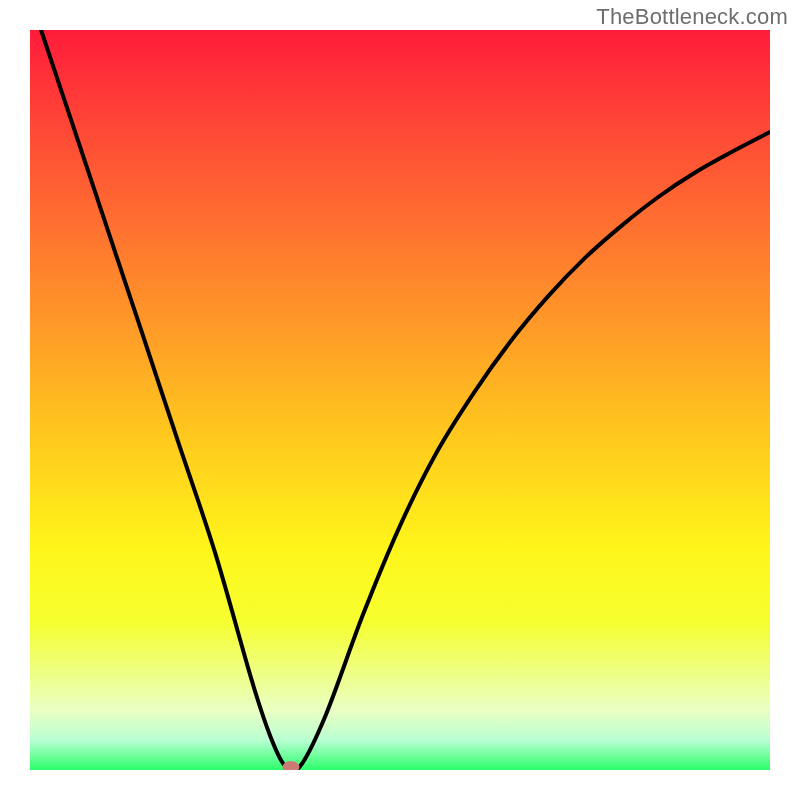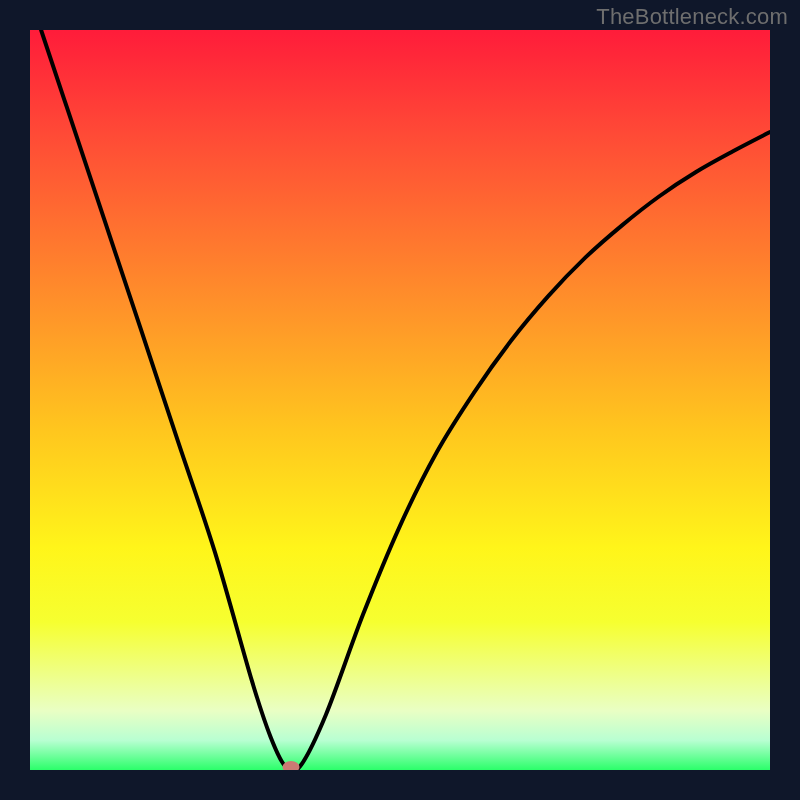--- a/index.html
+++ b/index.html
@@ -1,21 +1,21 @@
 <!DOCTYPE html>
 <html><head>
 <meta charset="utf-8">
 <style>
   * { margin: 0; padding: 0; box-sizing: border-box; }
   html, body { width: 800px; height: 800px; overflow: hidden; background: #000; }
   .frame {
     position: relative;
     width: 800px;
     height: 800px;
-    background: #0f172a;
+    background: #ffffff;
   }
   .watermark {
     position: absolute;
     top: 4px;
     right: 12px;
     font-family: Arial, Helvetica, sans-serif;
     font-size: 22px;
     font-weight: 500;
     color: #6e6e6e;
     letter-spacing: 0.2px;

